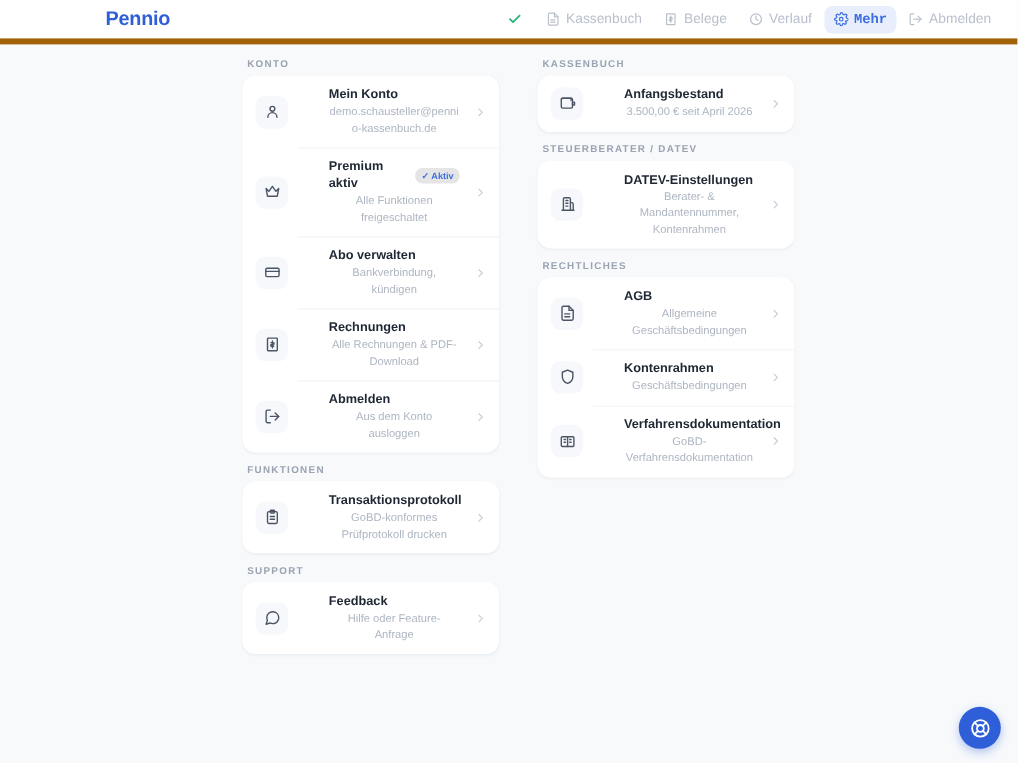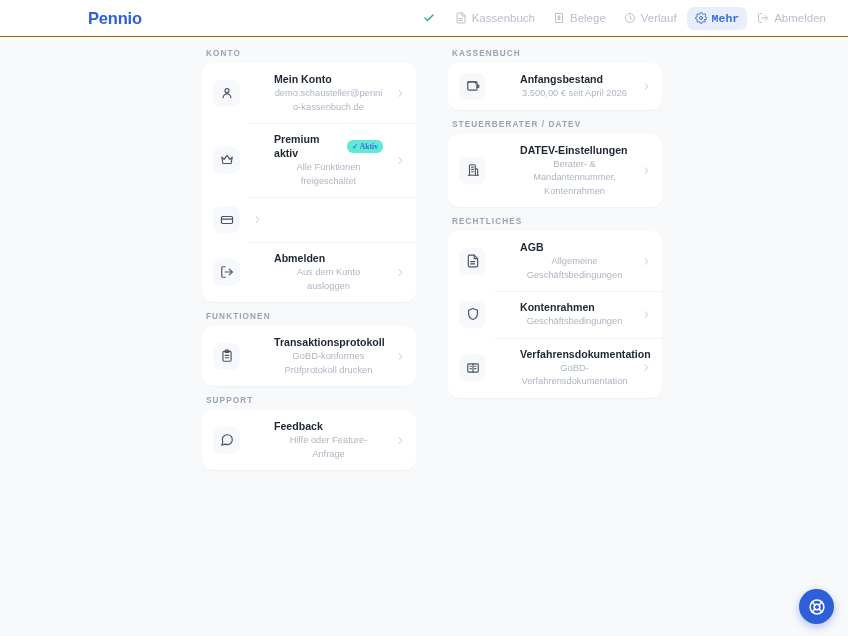--- a/index.html
+++ b/index.html
@@ -11,21 +11,21 @@
   body {
     background: #f7f9fb;
     font-family: "Liberation Sans", sans-serif;
     -webkit-font-smoothing: antialiased;
   }
 
   
   .header {
     height: 37px;
     background: #ffffff;
-    border-bottom: 1px solid #a16207;
+    border-bottom: 5px solid #a16207;
     display: flex;
     align-items: center;
     padding: 0 14px 0 0;
     position: relative;
   }
   .brand {
     font-size: 16.5px;
     font-weight: bold;
     color: #2f5fd8;
     letter-spacing: -0.2px;
@@ -143,29 +143,28 @@
     flex: 0 0 auto;
     color: #c9cfd9;
     display: flex;
     align-items: center;
     margin-left: 2px;
   }
   .badge {
     display: inline-flex;
     align-items: center;
     gap: 2px;
-    background: #5eead4;
+    background: #e5e5e5;
     color: #3b6ee0;
     font-size: 7.6px;
     font-weight: bold;
     padding: 2px 5px;
     border-radius: 6px;
     line-height: 9px;
     white-space: nowrap;
-    font-family: Liberation Serif, serif;
   }
 
   
   .fab {
     position: absolute;
     right: 14px;
     bottom: 12px;
     width: 35px; height: 35px;
     border-radius: 50%;
     background: #2f5fd8;
@@ -294,27 +293,52 @@
           </span>
         </div>
 
         <div class="row">
           <span class="row-ico">
             <svg width="14" height="14" viewBox="0 0 24 24" fill="none" stroke="currentColor" stroke-width="2" stroke-linecap="round" stroke-linejoin="round">
                 <rect x="2.5" y="6" width="19" height="12" rx="2"></rect>
                 <line x1="2.5" y1="10.5" x2="21.5" y2="10.5"></line>
               </svg>
           </span>
-          <span class="chev">
-            <svg width="11" height="11" viewBox="0 0 24 24" fill="none" stroke="currentColor" stroke-width="2.2" stroke-linecap="round" stroke-linejoin="round">
-                <polyline points="9 18 15 12 9 6"></polyline>
-              </svg>
-          </span>
-        </div>
-
+          <span class="row-body">
+            <span class="row-title-line">
+                <span class="row-title">Abo verwalten</span>
+              </span>
+            <span class="row-sub" style="display:block">Bankverbindung, kündigen</span>
+          </span>
+          <span class="chev">
+            <svg width="11" height="11" viewBox="0 0 24 24" fill="none" stroke="currentColor" stroke-width="2.2" stroke-linecap="round" stroke-linejoin="round">
+                <polyline points="9 18 15 12 9 6"></polyline>
+              </svg>
+          </span>
+        </div>
+
+        <div class="row">
+          <span class="row-ico">
+            <svg width="14" height="14" viewBox="0 0 24 24" fill="none" stroke="currentColor" stroke-width="2" stroke-linecap="round" stroke-linejoin="round">
+                <rect x="5" y="3" width="14" height="18" rx="1"></rect>
+                <path d="M12 7v10M10 9.5h3.2a1.3 1.3 0 0 1 0 2.6h-2.4a1.3 1.3 0 0 0 0 2.6H14"></path>
+              </svg>
+          </span>
+          <span class="row-body">
+            <span class="row-title-line">
+                <span class="row-title">Rechnungen</span>
+              </span>
+            <span class="row-sub" style="display:block">Alle Rechnungen &amp; PDF-Download</span>
+          </span>
+          <span class="chev">
+            <svg width="11" height="11" viewBox="0 0 24 24" fill="none" stroke="currentColor" stroke-width="2.2" stroke-linecap="round" stroke-linejoin="round">
+                <polyline points="9 18 15 12 9 6"></polyline>
+              </svg>
+          </span>
+        </div>
 
         <div class="row">
           <span class="row-ico">
             <svg width="14" height="14" viewBox="0 0 24 24" fill="none" stroke="currentColor" stroke-width="2" stroke-linecap="round" stroke-linejoin="round">
                 <path d="M9 21H5a2 2 0 0 1-2-2V5a2 2 0 0 1 2-2h4"></path>
                 <polyline points="16 17 21 12 16 7"></polyline>
                 <line x1="21" y1="12" x2="9" y2="12"></line>
               </svg>
           </span>
           <span class="row-body">

